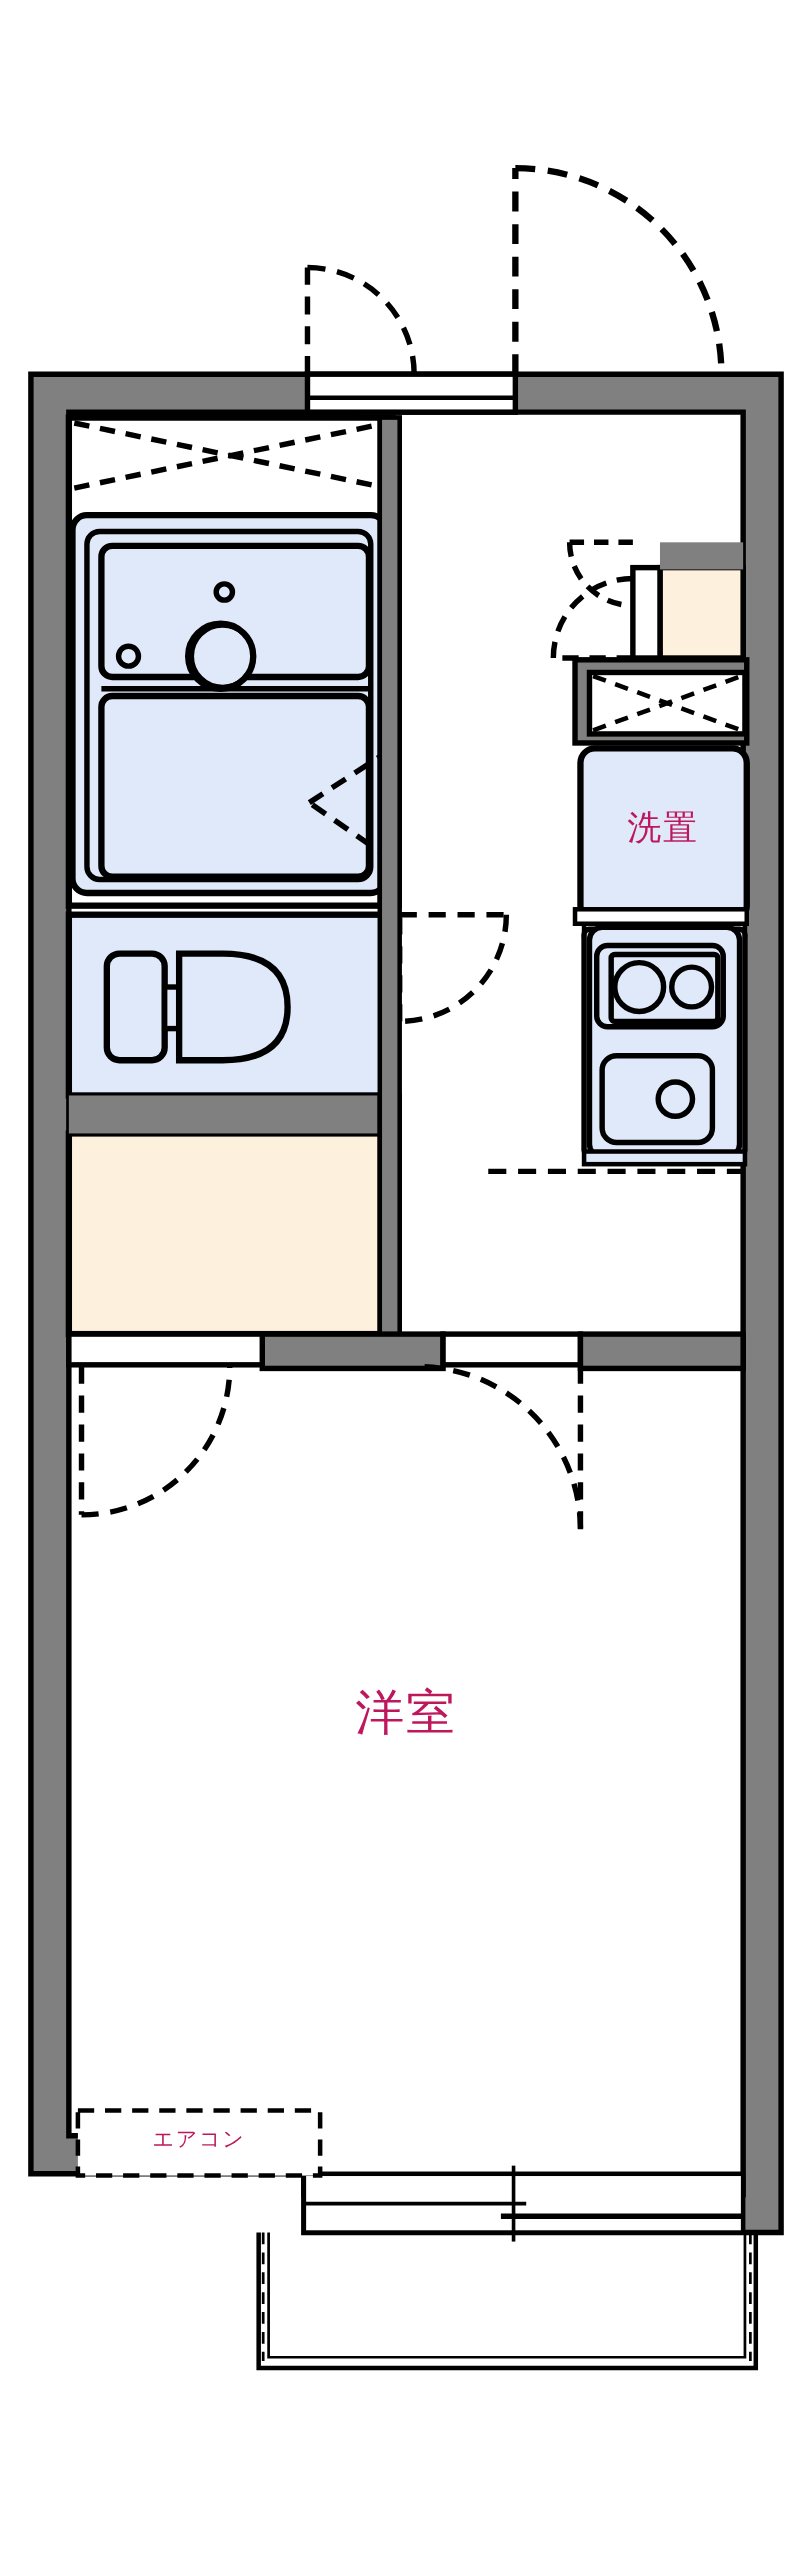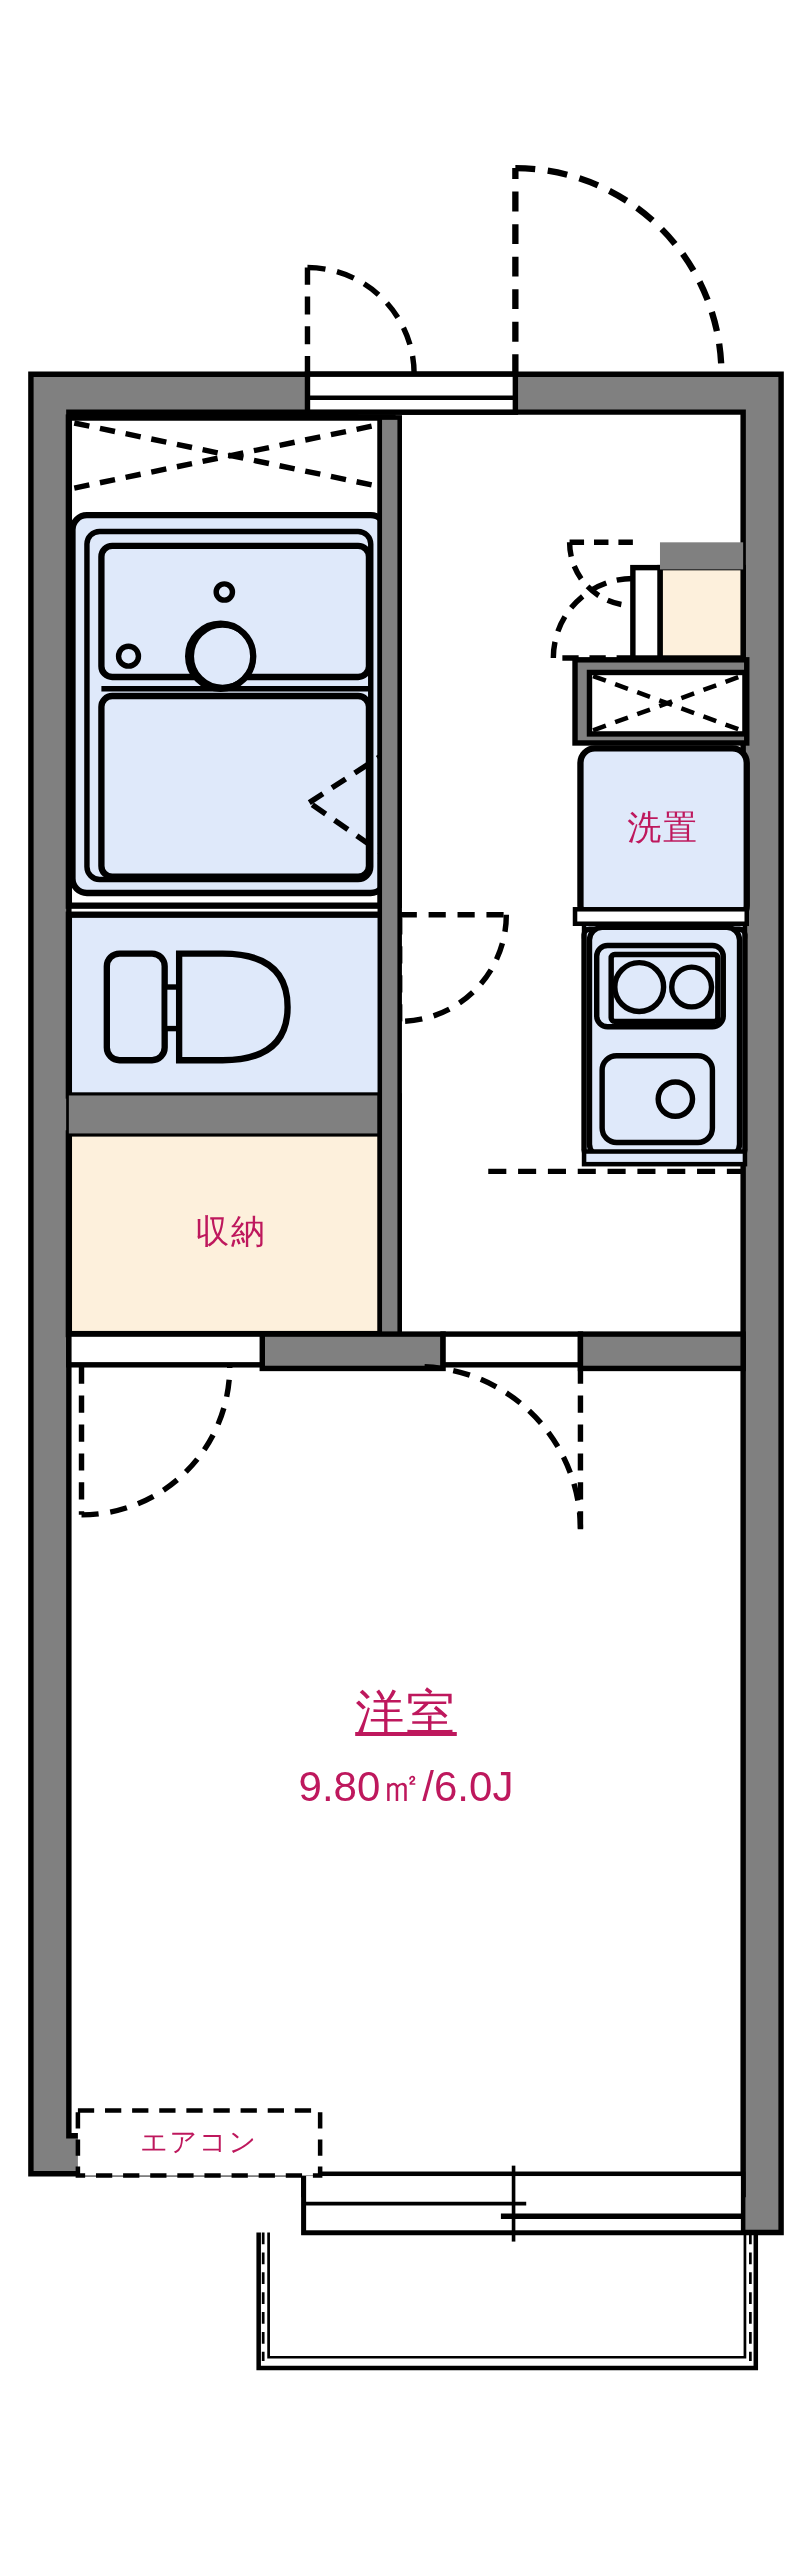--- a/index.html
+++ b/index.html
@@ -1,24 +1,24 @@
 <!DOCTYPE html>
 <html style="font-size:14.5px"><head>
 <meta charset="utf-8">
 <title>Floor Plan</title>
 <style>
   html,body{margin:0;padding:0;background:#ffffff;}
   body{font-family:"Liberation Sans","DejaVu Sans",sans-serif;}
   #plan{position:relative;width:812px;height:2576px;background:#ffffff;overflow:hidden;}
   #plan svg{display:block;}
   .lbl{position:absolute;color:#be185d;white-space:nowrap;text-align:center;line-height:1.05;}
-  .lbl-room{font-size:49px;letter-spacing:1.8px;text-decoration:underline;}
+  .lbl-room{font-size:49px;letter-spacing:1.8px;}
   .lbl-area{font-size:42px;letter-spacing:0px;}
   .lbl-sm{font-size:34px;letter-spacing:1.8px;}
-  .lbl-ac{font-size:27px;letter-spacing:1.8px;text-align:center;}
+  .lbl-ac{font-size:21px;letter-spacing:1.8px;text-align:center;}
 </style>
 </head>
 <body>
 
 <div id="plan">
 
 <svg width="812" height="2576" viewBox="0 0 898 2850" xmlns="http://www.w3.org/2000/svg">
 
   <rect x="0" y="0" width="898" height="2850" fill="#ffffff"></rect>
 
@@ -196,22 +196,20 @@
 
   <g>
     <path d="M 630,600 L 700,600" fill="none" stroke="#000000" stroke-width="6" stroke-dasharray="16 11"></path>
     <path d="M 630,600 A 70 70 0 0 0 700,670" fill="none" stroke="#000000" stroke-width="6" stroke-dasharray="16 11"></path>
   </g>
 
 </svg>
 
 <div class="lbl lbl-room" style="left:0;width:812px;top:1687px;">洋室</div>
 
-<div class="lbl lbl-area" style="left:0;width:812px;top:1765px;">9.80㎡/6.0J</div>
-
-<div class="lbl lbl-sm" style="left:69px;width:324px;top:1214px;">収納</div>
+
 
 <div class="lbl lbl-sm" style="left:580px;width:166px;top:810px;">洗置</div>
 
 <div class="lbl lbl-ac" style="left:78px;width:242px;top:2128px;">エアコン</div>
 
 </div>
 
 
 </body></html>

